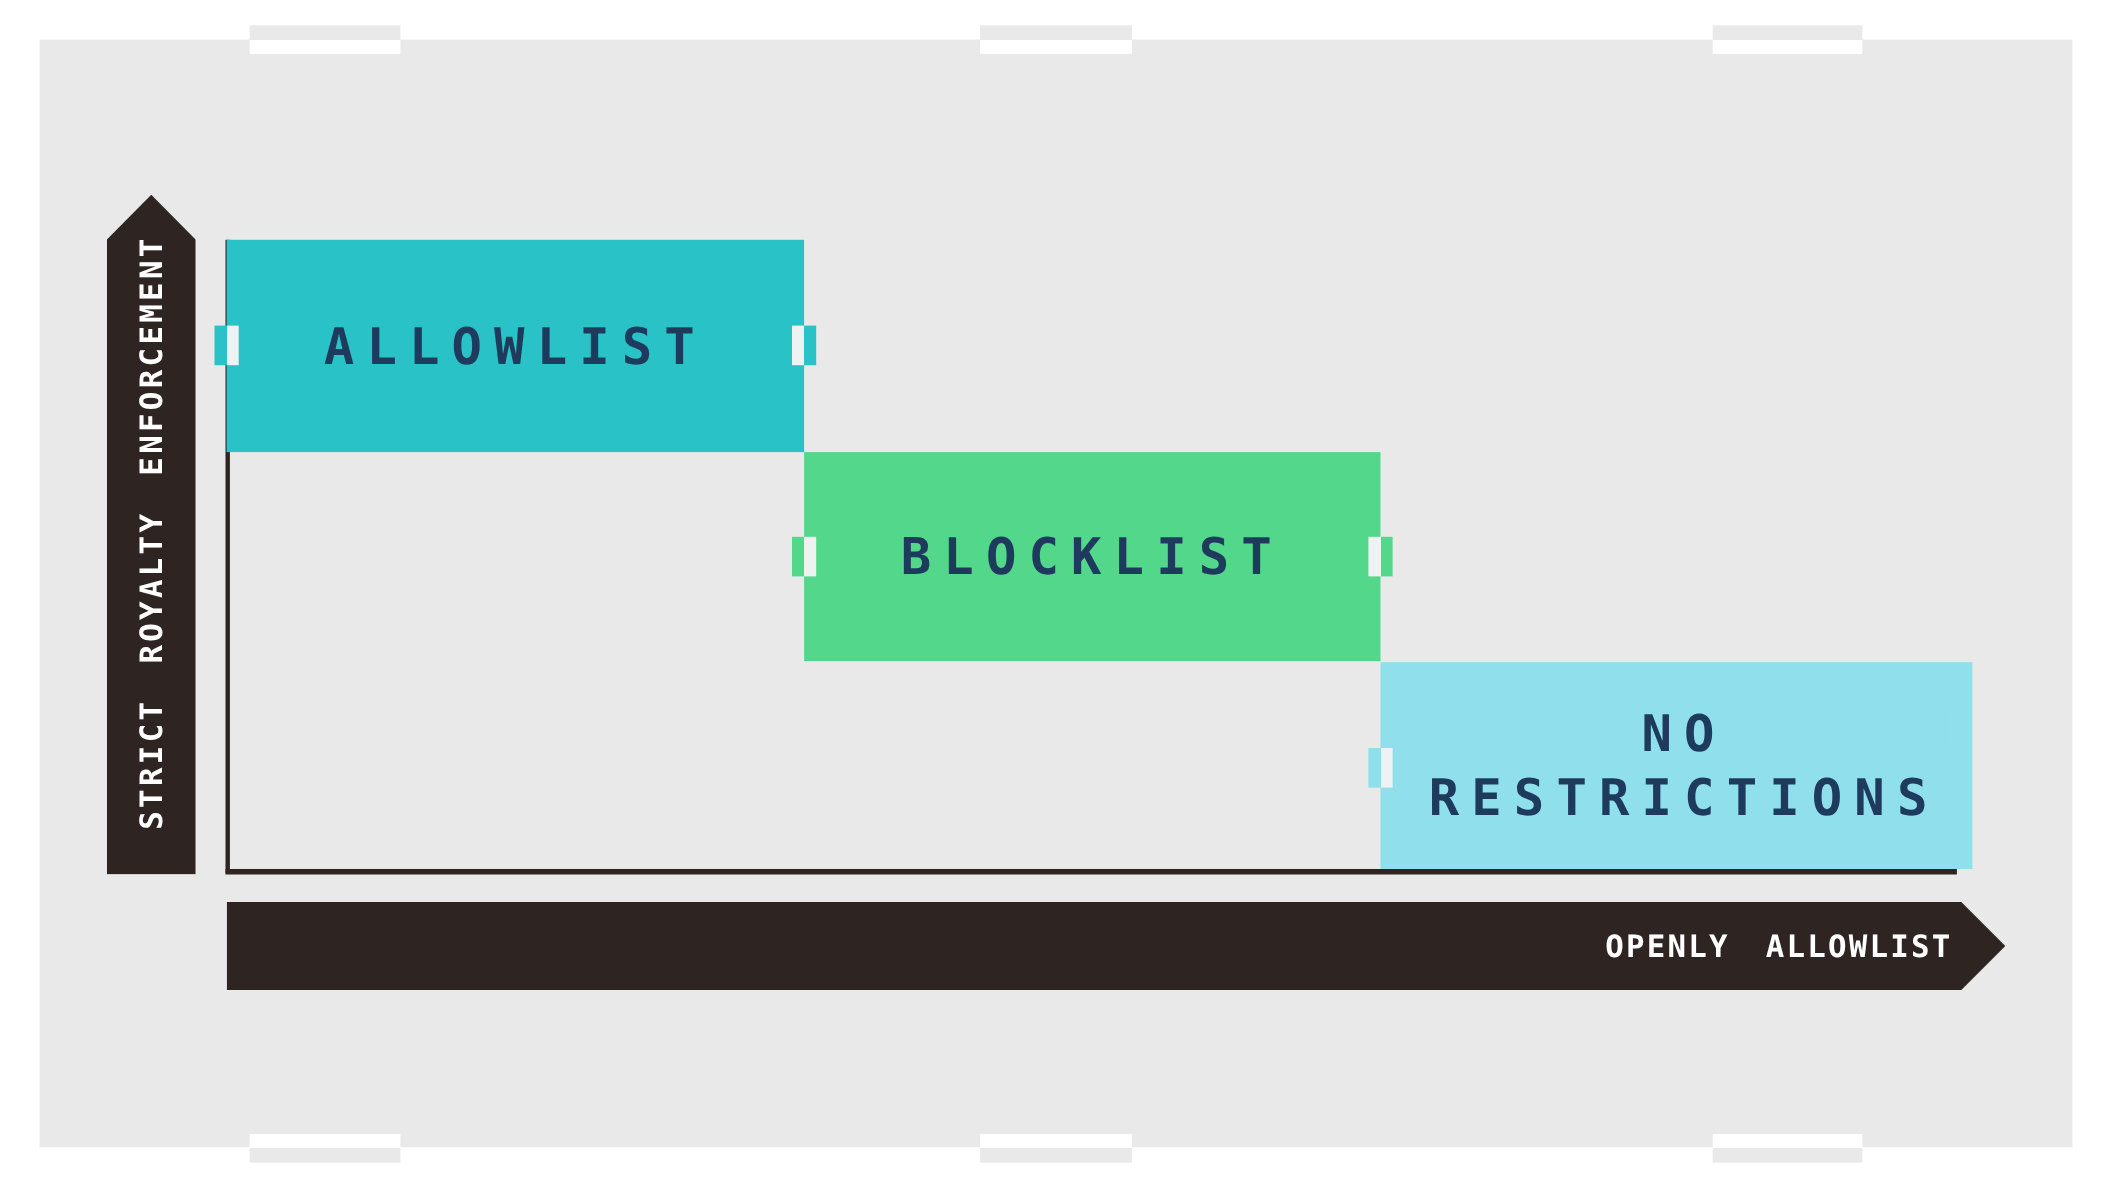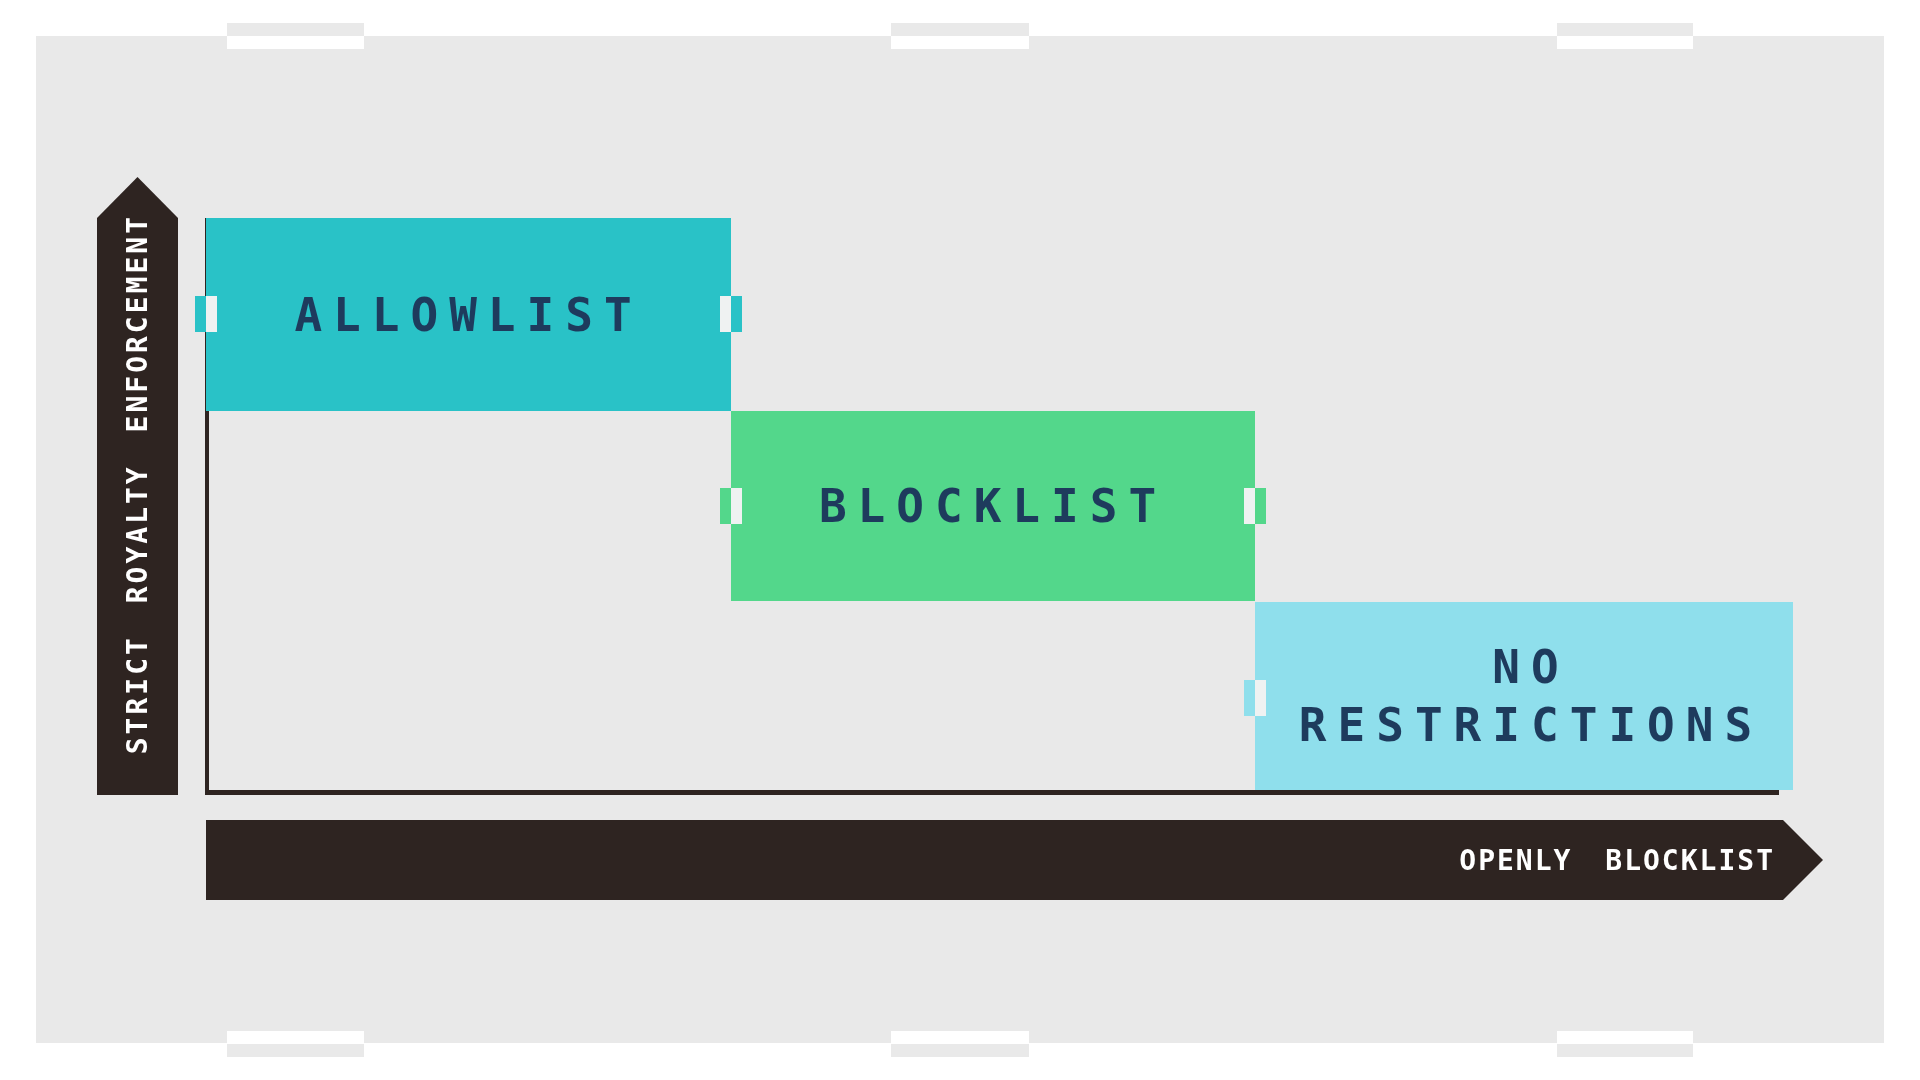--- a/index.html
+++ b/index.html
@@ -85,21 +85,21 @@
   <div class="tab tab-bottom tab-x3"></div>
 
   <div class="axis-line-y"></div>
   <div class="axis-line-x"></div>
 
   <div class="v-arrow">
     <span class="v-arrow-label">STRICT ROYALTY ENFORCEMENT</span>
   </div>
 
   <div class="h-arrow">
-    <span class="h-arrow-label">OPENLY BLOCKLIST</span>
+    <span class="h-arrow-label">OPENLY ALLOWLIST</span>
   </div>
 
   <div class="box box-b">
     <span class="box-label">BLOCKLIST</span>
   </div>
   <div class="box box-a">
     <span class="box-label">ALLOWLIST</span>
   </div>
   <div class="box box-n">
     <span class="box-label">NO RESTRICTIONS</span>

